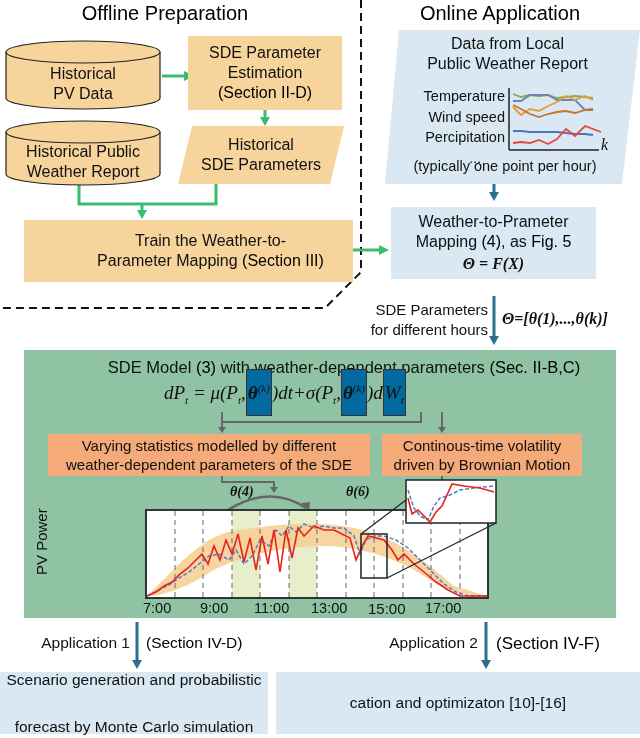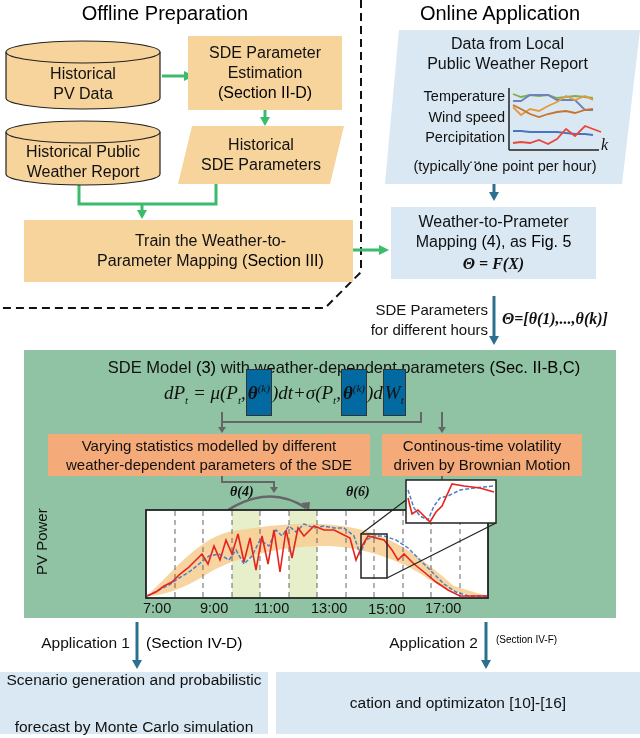--- a/index.html
+++ b/index.html
@@ -208,21 +208,21 @@
   <div class="abs" style="left:176px; top:250px; width:60px; font-size:14.5px;">9:00</div>
   <div class="abs" style="left:230px; top:250px; width:60px; font-size:14.5px;">11:00</div>
   <div class="abs" style="left:287px; top:250px; width:60px; font-size:14.5px;">13:00</div>
   <div class="abs" style="left:344px; top:250px; width:60px; font-size:15px;">15:00</div>
   <div class="abs" style="left:401px; top:250px; width:60px; font-size:14.5px;">17:00</div>
 </div>
 
 <div class="abs" style="left:30px; top:634px; width:100px; text-align:right; font-size:15.5px;">Application 1</div>
 <div class="abs ref" style="left:146px; top:634px; font-size:15.5px;">(Section IV-D)</div>
 <div class="abs" style="left:378px; top:634px; width:100px; text-align:right; font-size:15.5px;">Application 2</div>
-<div class="abs ref" style="left:496px; top:634px; font-size:10px;">(Section IV-F)</div>
+<div class="abs ref" style="left:496px; top:634px; font-size:17px;">(Section IV-F)</div>
 
 <div class="box blue" style="left:0; top:672px; width:268px; height:62px; font-size:15.5px;gap:27px;">
   <div>Scenario generation and probabilistic</div>
   <div>forecast by Monte Carlo simulation</div>
 </div>
 <div class="box blue" style="left:276px; top:672px; width:364px; height:62px; font-size:15.5px;">
   <div>cation and optimizaton [10]-[16]</div>
 </div>
 
 </body></html>

